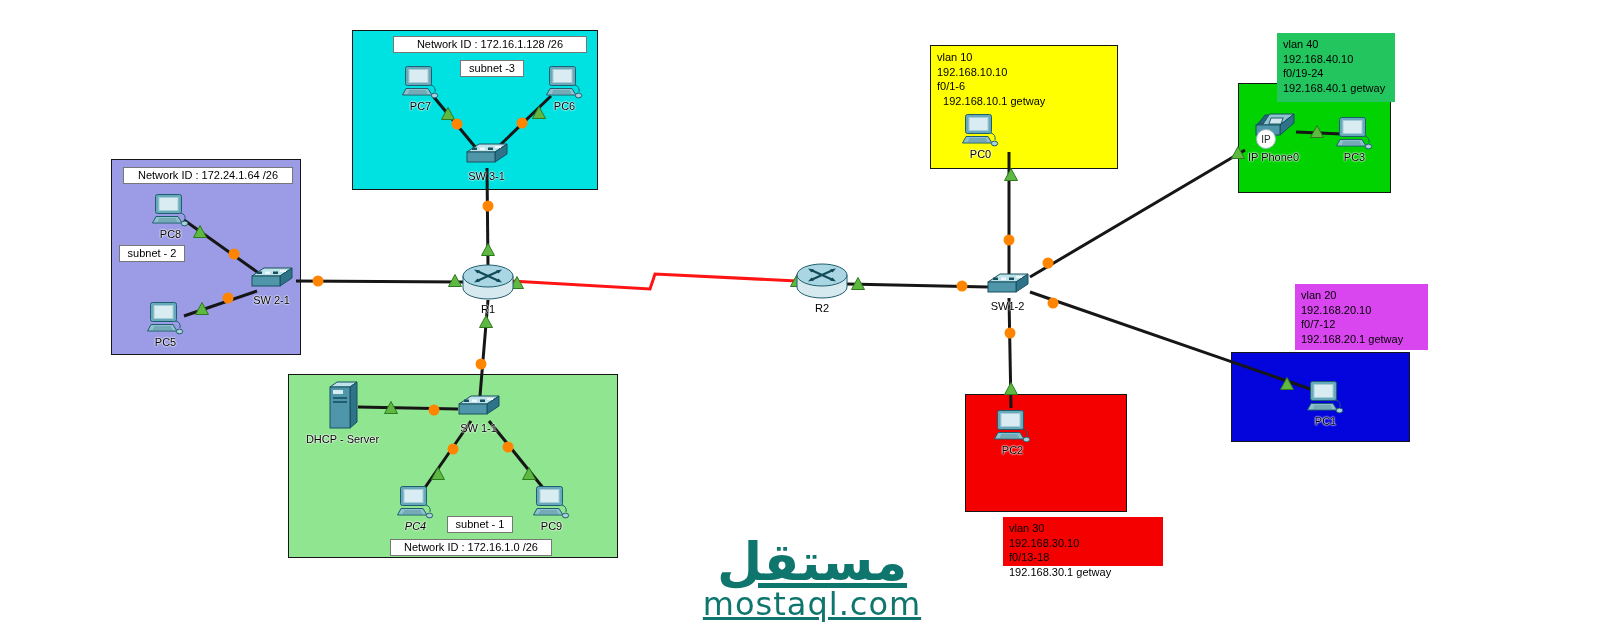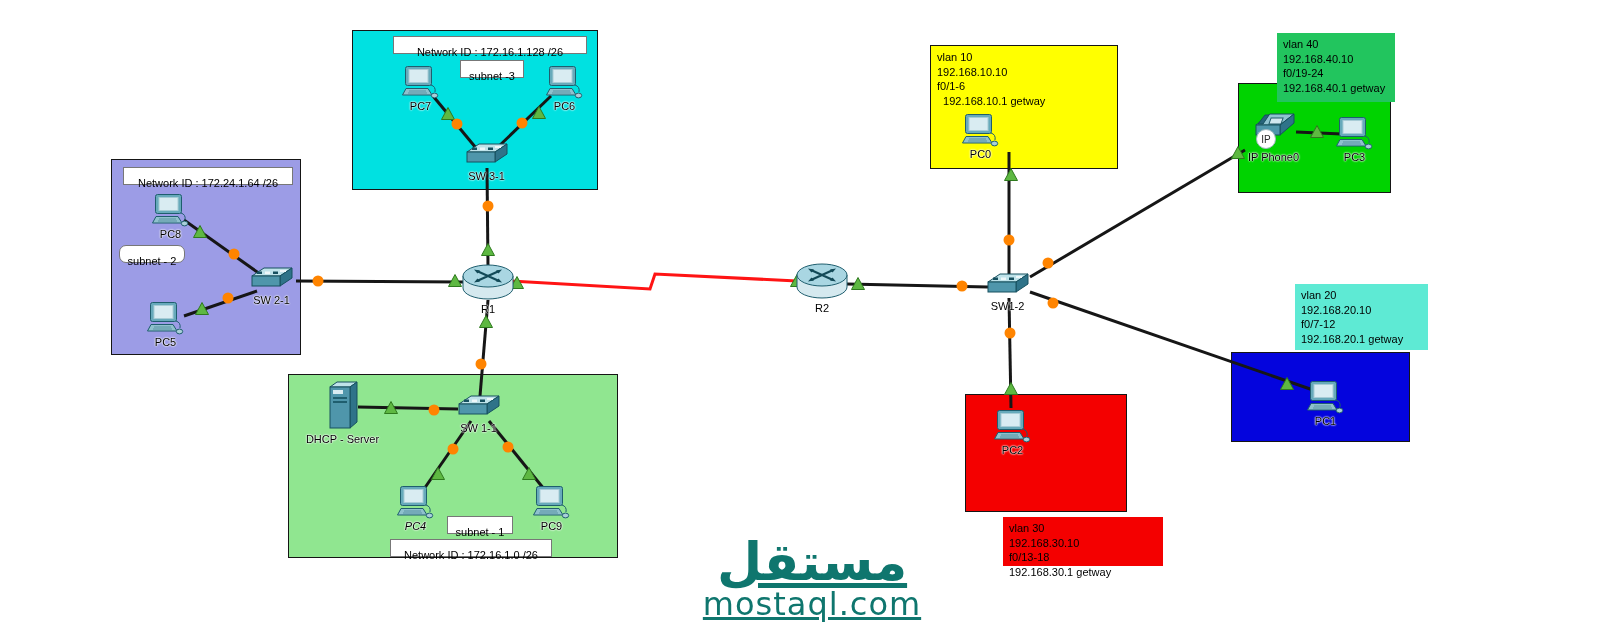--- a/index.html
+++ b/index.html
@@ -1,21 +1,21 @@
 <!DOCTYPE html>
 <html><head>
 <meta charset="utf-8">
 <style>
   html,body{margin:0;padding:0;background:#ffffff;}
   #canvas{position:relative;width:1624px;height:634px;background:#ffffff;overflow:hidden;
           font-family:"Liberation Sans",sans-serif;}
   .region{position:absolute;box-sizing:border-box;padding:4px 6px;}
   .note-line{font-size:11px;line-height:14.5px;color:#000;white-space:pre;}
   .wlabel{position:absolute;background:#ffffff;border:1px solid #777;font-size:11px;line-height:15px;
-          height:17px;text-align:center;color:#000;box-sizing:border-box;white-space:nowrap;padding:8px 2px;}
+          height:17px;text-align:center;color:#000;box-sizing:border-box;white-space:nowrap;padding:0 2px;}
   #links-svg{position:absolute;left:0;top:0;}
   .device{position:absolute;}
   .dev-label{position:absolute;width:140px;text-align:center;font-size:11px;color:#000;
              text-shadow:0 0 2px #fff,0 0 2px #fff,0 0 1px #fff;}
   .watermark{position:absolute;left:692px;top:534px;width:240px;text-align:center;color:#0f766e;
              font-family:"DejaVu Sans",sans-serif;user-select:none;text-decoration:underline;}
   .watermark .ar{font-size:52px;font-weight:bold;line-height:56px;}
   .watermark .en{font-size:32px;line-height:33px;margin-top:-2px;letter-spacing:1px;}
 </style>
 </head>
@@ -32,40 +32,40 @@
         <div class="note-line">f0/1-6</div>
         <div class="note-line">  192.168.10.1 getway</div>
       </div>
       <div class="region" style="left: 1238px; top: 83px; width: 153px; height: 110px; background: rgb(0, 211, 0); border: 1px solid rgb(21, 21, 21);"></div>
       <div class="region" style="left: 1277px; top: 33px; width: 118px; height: 69px; background: #22c55e;">
         <div class="note-line">vlan 40</div>
         <div class="note-line">192.168.40.10</div>
         <div class="note-line">f0/19-24</div>
         <div class="note-line">192.168.40.1 getway</div>
       </div>
-      <div class="region" style="left: 1295px; top: 284px; width: 133px; height: 66px; background: #5eead4;">
+      <div class="region" style="left: 1295px; top: 284px; width: 133px; height: 66px; background: #d946ef;">
         <div class="note-line">vlan 20</div>
         <div class="note-line">192.168.20.10</div>
         <div class="note-line">f0/7-12</div>
         <div class="note-line">192.168.20.1 getway</div>
       </div>
       <div class="region" style="left: 1231px; top: 352px; width: 179px; height: 90px; background: rgb(4, 4, 221); border: 1px solid rgb(21, 21, 21);"></div>
       <div class="region" style="left: 965px; top: 394px; width: 162px; height: 118px; background: rgb(244, 0, 0); border: 1px solid rgb(21, 21, 21);"></div>
       <div class="region" style="left: 1003px; top: 517px; width: 160px; height: 49px; background: rgb(244, 0, 0);">
         <div class="note-line">vlan 30</div>
         <div class="note-line">192.168.30.10</div>
         <div class="note-line">f0/13-18</div>
         <div class="note-line">192.168.30.1 getway</div>
       </div>
     </div>
   <div id="labels-layer">
       <div class="wlabel" style="left: 393px; top: 36px; width: 194px;">Network ID : 172.16.1.128 /26</div>
       <div class="wlabel" style="left: 460px; top: 60px; width: 64px;">subnet -3</div>
       <div class="wlabel" style="left: 123px; top: 167px; width: 170px;">Network ID : 172.24.1.64 /26</div>
-      <div class="wlabel" style="left: 119px; top: 245px; width: 66px; border-radius: 7px;">subnet - 2</div>
+      <div class="wlabel" style="left: 119px; top: 245px; width: 66px;">subnet - 2</div>
       <div class="wlabel" style="left: 447px; top: 516px; width: 66px;">subnet - 1</div>
       <div class="wlabel" style="left: 390px; top: 539px; width: 162px;">Network ID : 172.16.1.0 /26</div>
     </div>
   <svg id="links-svg" width="1624" height="634" viewBox="0 0 1624 634">
       <polyline points="433,96 476,148" fill="none" stroke="#161616" stroke-width="3"></polyline>
       <polyline points="551,96 497,148" fill="none" stroke="#161616" stroke-width="3"></polyline>
       <polyline points="487,168 488,266" fill="none" stroke="#161616" stroke-width="3"></polyline>
       <polyline points="296,281 463,282" fill="none" stroke="#161616" stroke-width="3"></polyline>
       <polyline points="488,300 480,396" fill="none" stroke="#161616" stroke-width="3"></polyline>
       <polyline points="511,281 650,289 655,274 797,281" fill="none" stroke="#ff1414" stroke-width="3"></polyline>

